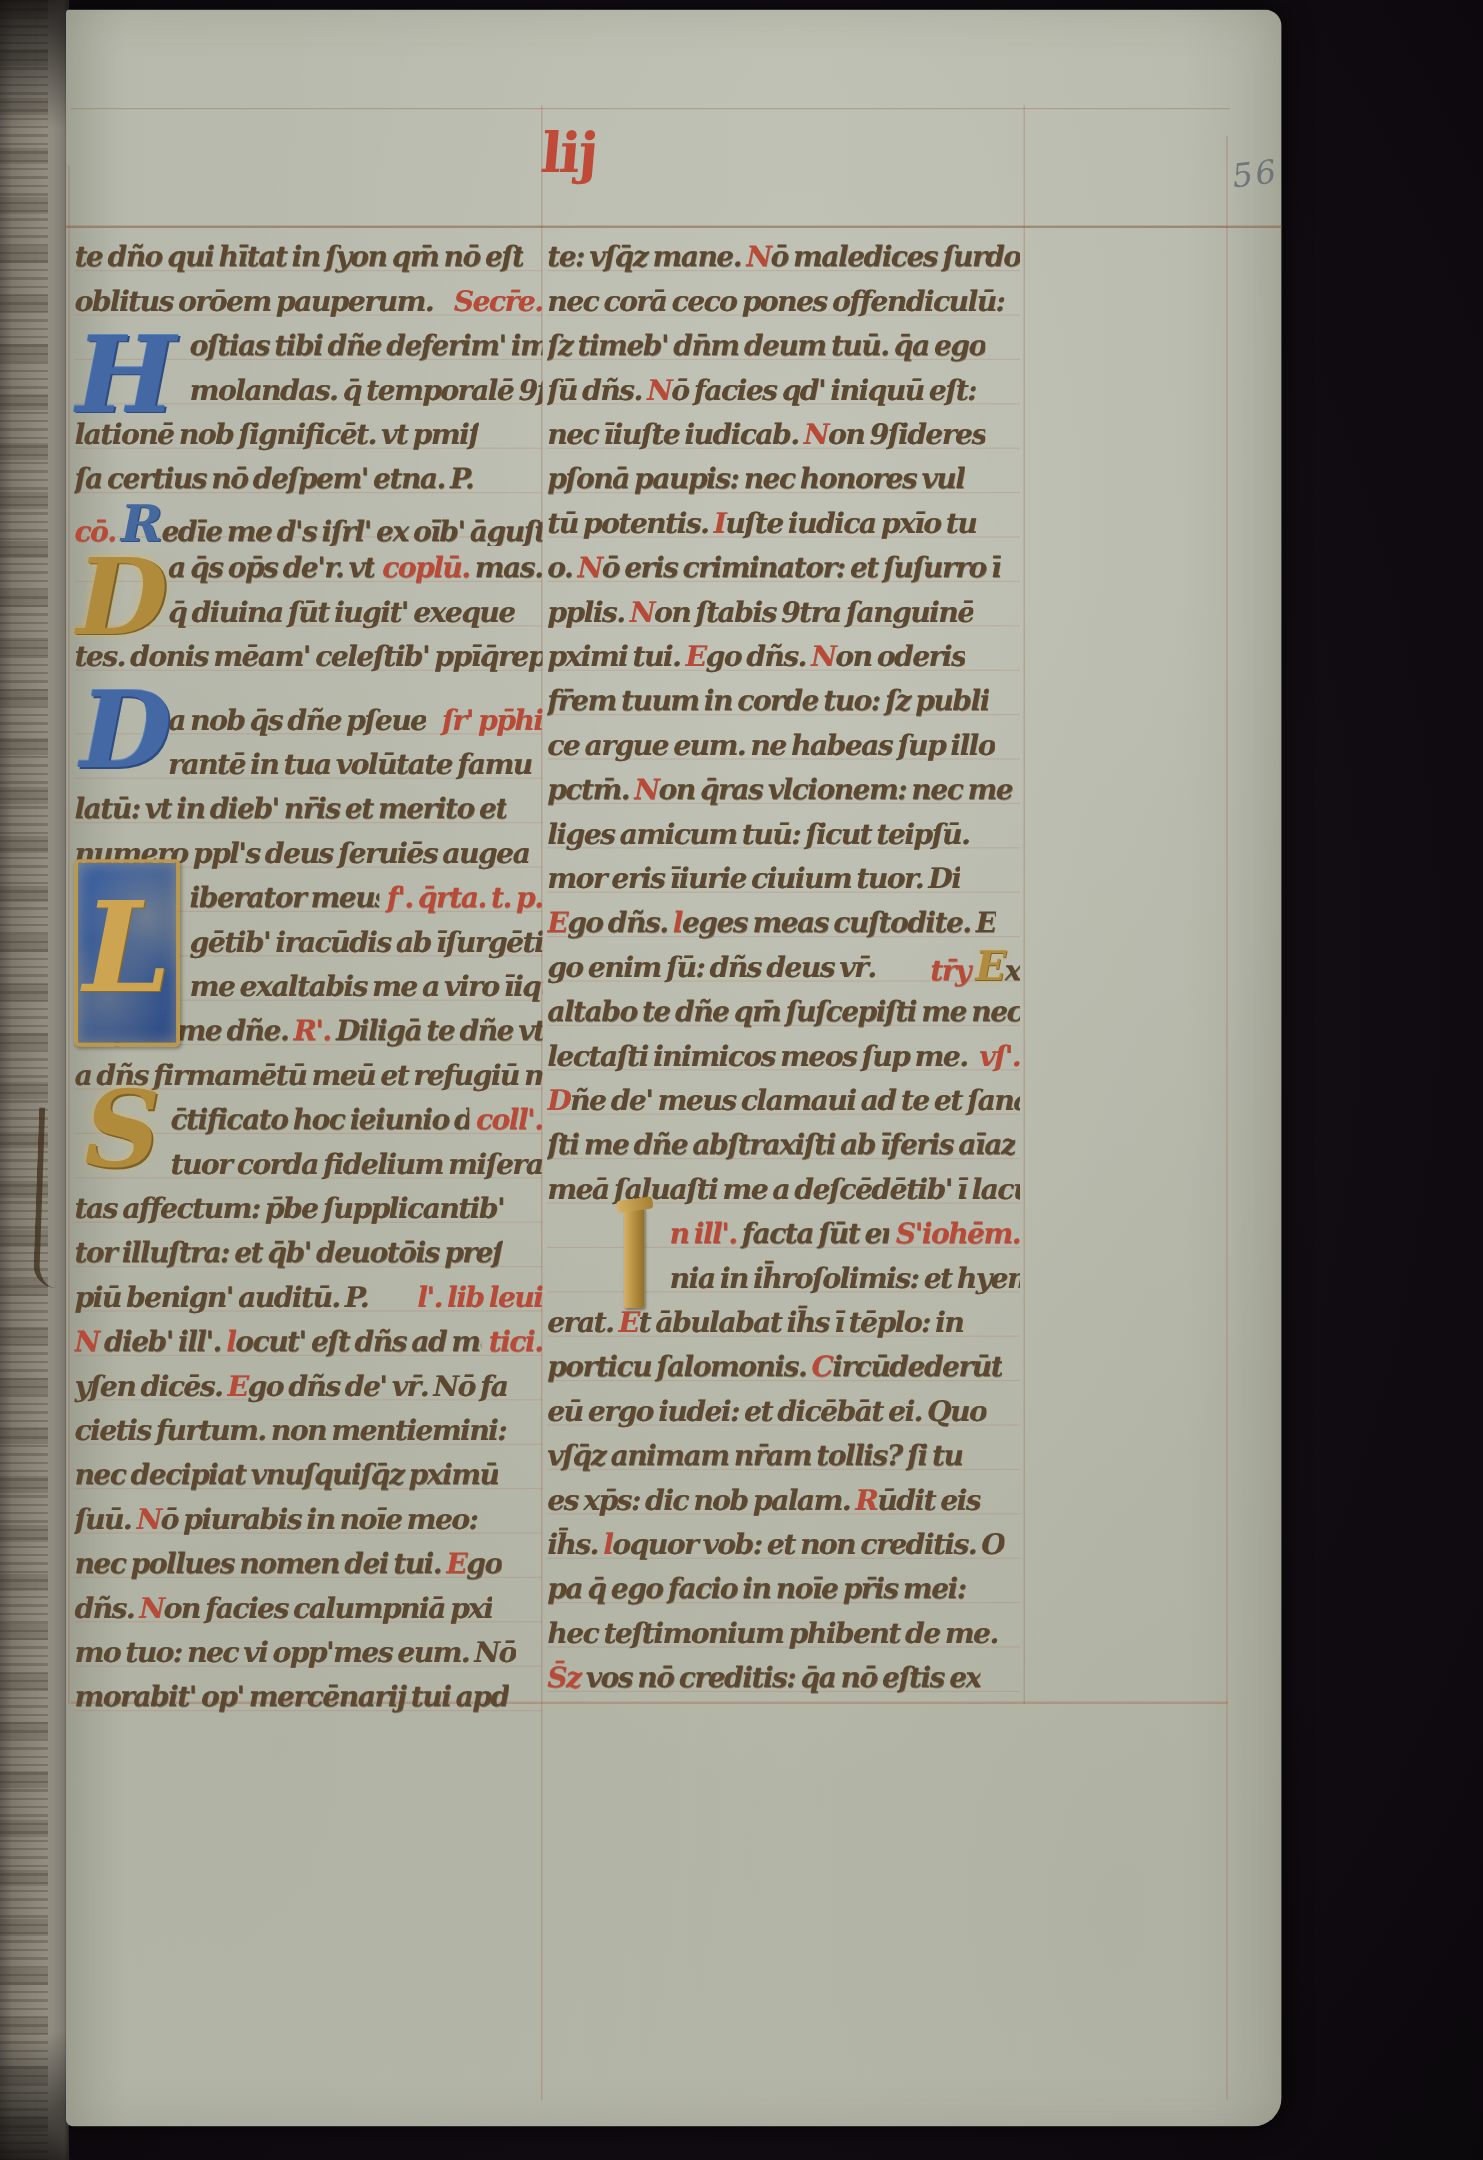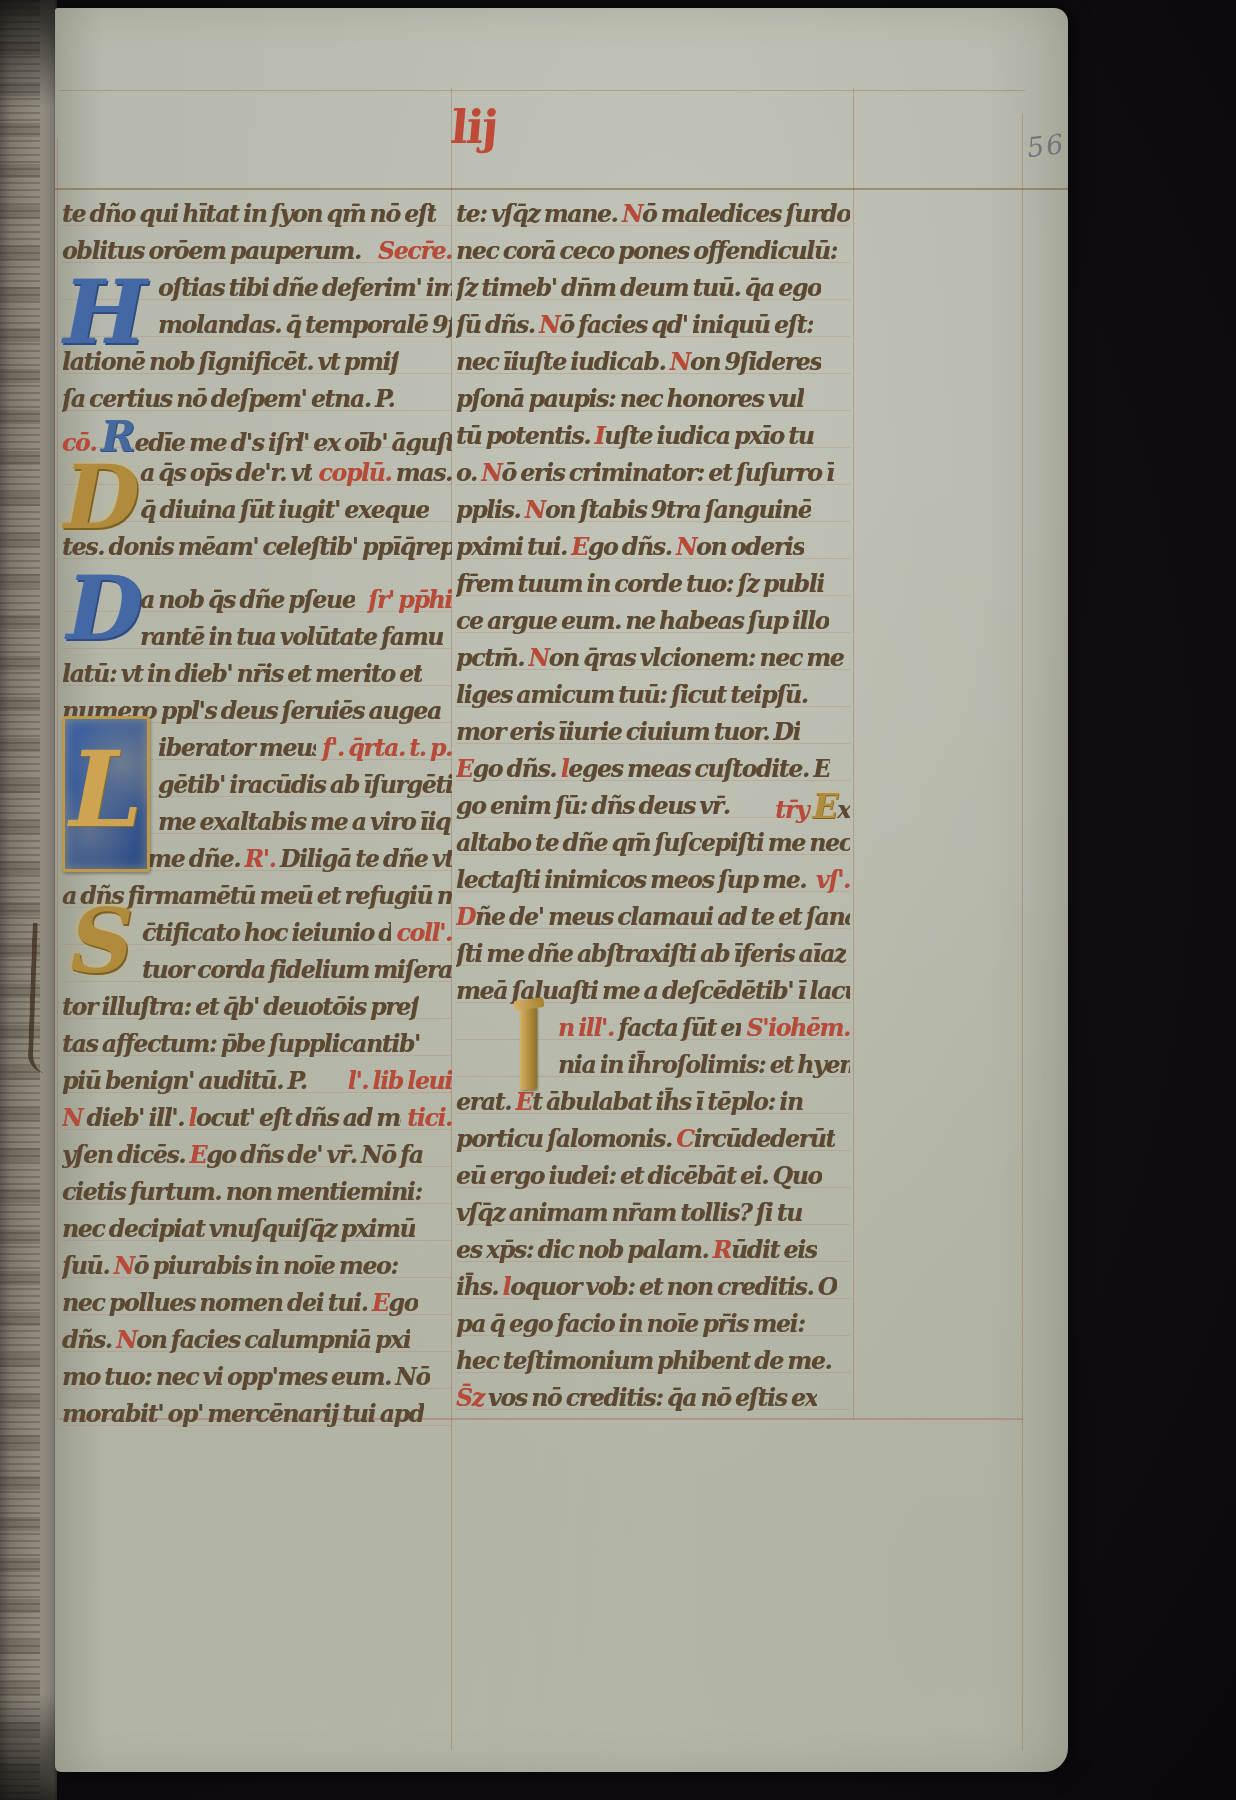--- a/index.html
+++ b/index.html
@@ -154,24 +154,24 @@
           <span class="main"><span class="seg ink">a dñs firmamētū meū et refugiū meū.</span></span>
         </div>
         <div class="line" style="padding-left: 80px;">
           <span class="main"><span class="seg ink">c̄tificato hoc ieiunio de'</span></span>
           <span class="endgrp"><span class="seg red">coll'.</span></span>
         </div>
         <div class="line" style="padding-left: 80px; justify-content: center;">
           <span class="main"><span class="seg ink">tuor corda fidelium miſera</span></span>
         </div>
         <div class="line">
+          <span class="main"><span class="seg ink">tas affectum: p̄be ſupplicantib'</span></span>
+        </div>
+        <div class="line">
           <span class="main"><span class="seg ink">tor illuſtra: et q̄b' deuotōis preſ</span></span>
-        </div>
-        <div class="line">
-          <span class="main"><span class="seg ink">tas affectum: p̄be ſupplicantib'</span></span>
         </div>
         <div class="line">
           <span class="main"><span class="seg ink">piū benign' auditū. P.</span></span>
           <span class="endgrp"><span class="seg red">l'. lib leui</span></span>
         </div>
         <div class="line">
           <span class="main"><span class="seg red">N</span><span class="seg ink"> dieb' ill'. </span><span class="seg red">l</span><span class="seg ink">ocut' eſt dñs ad mo</span></span>
           <span class="endgrp"><span class="seg red">tici.</span></span>
         </div>
         <div class="line">

